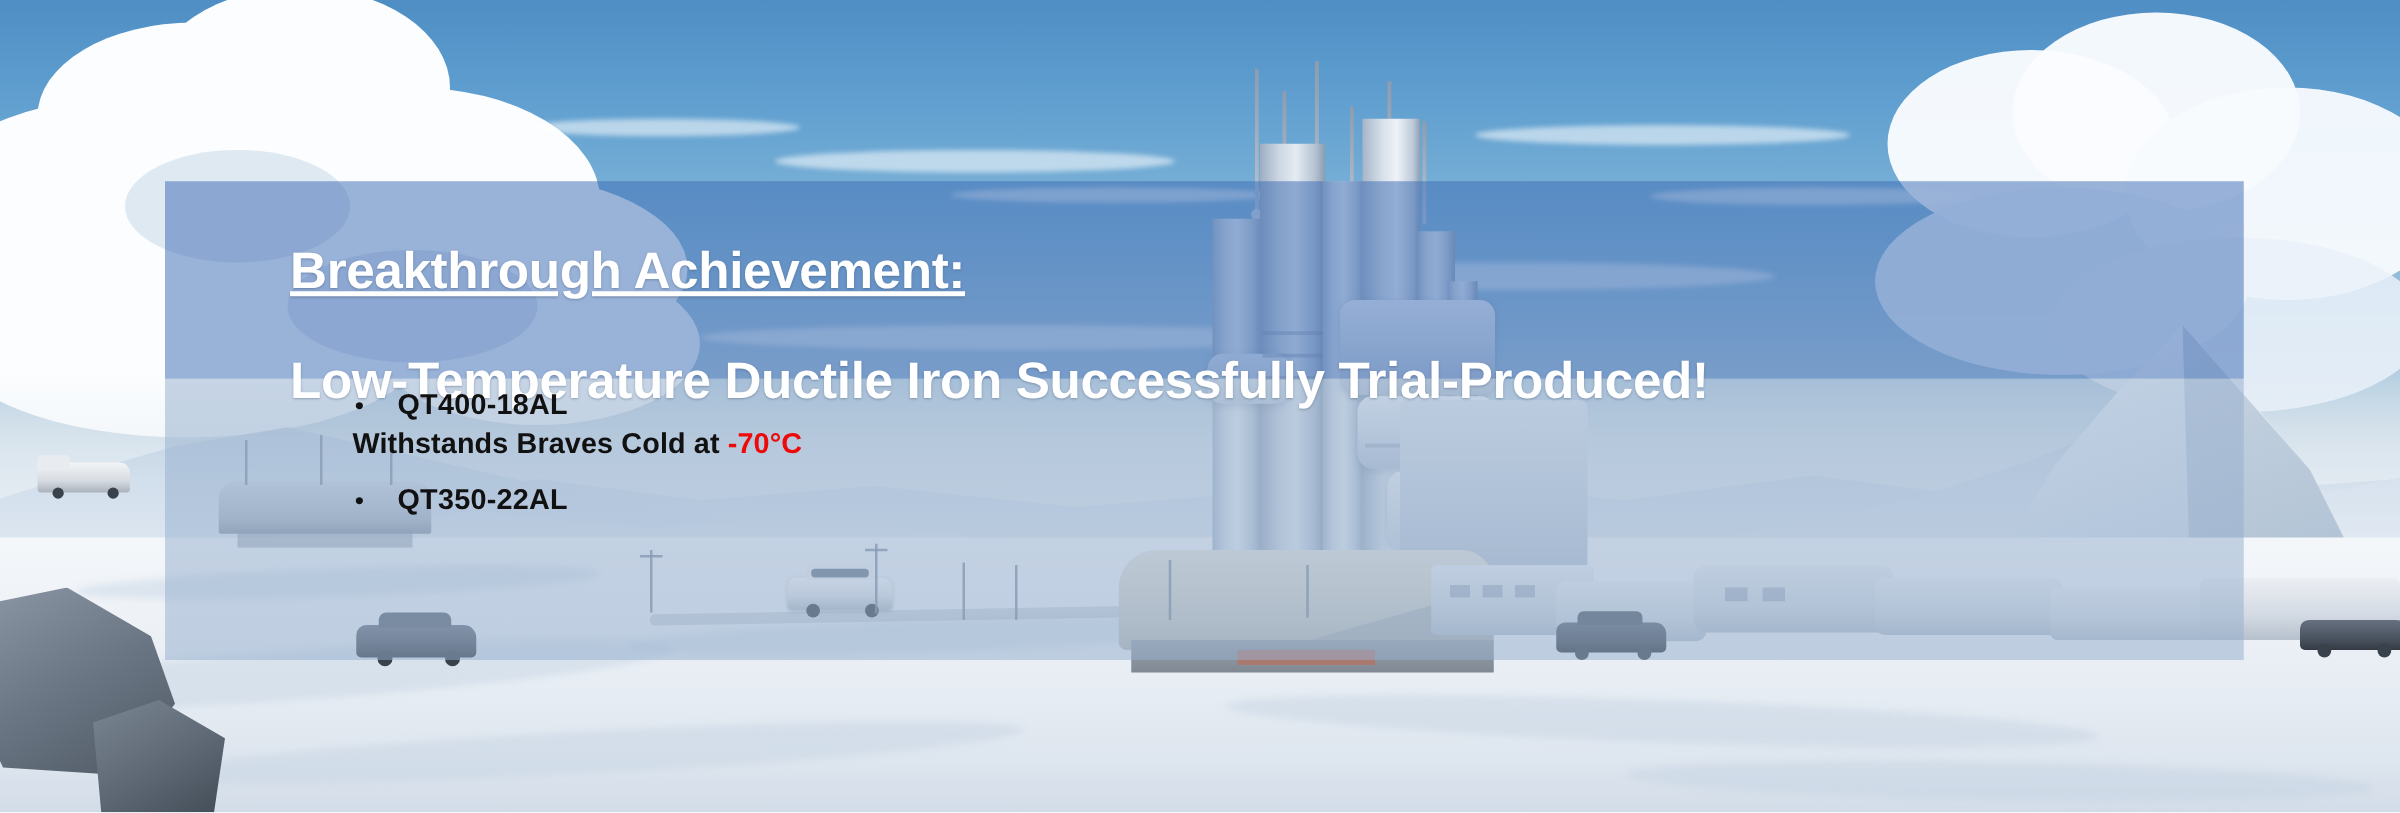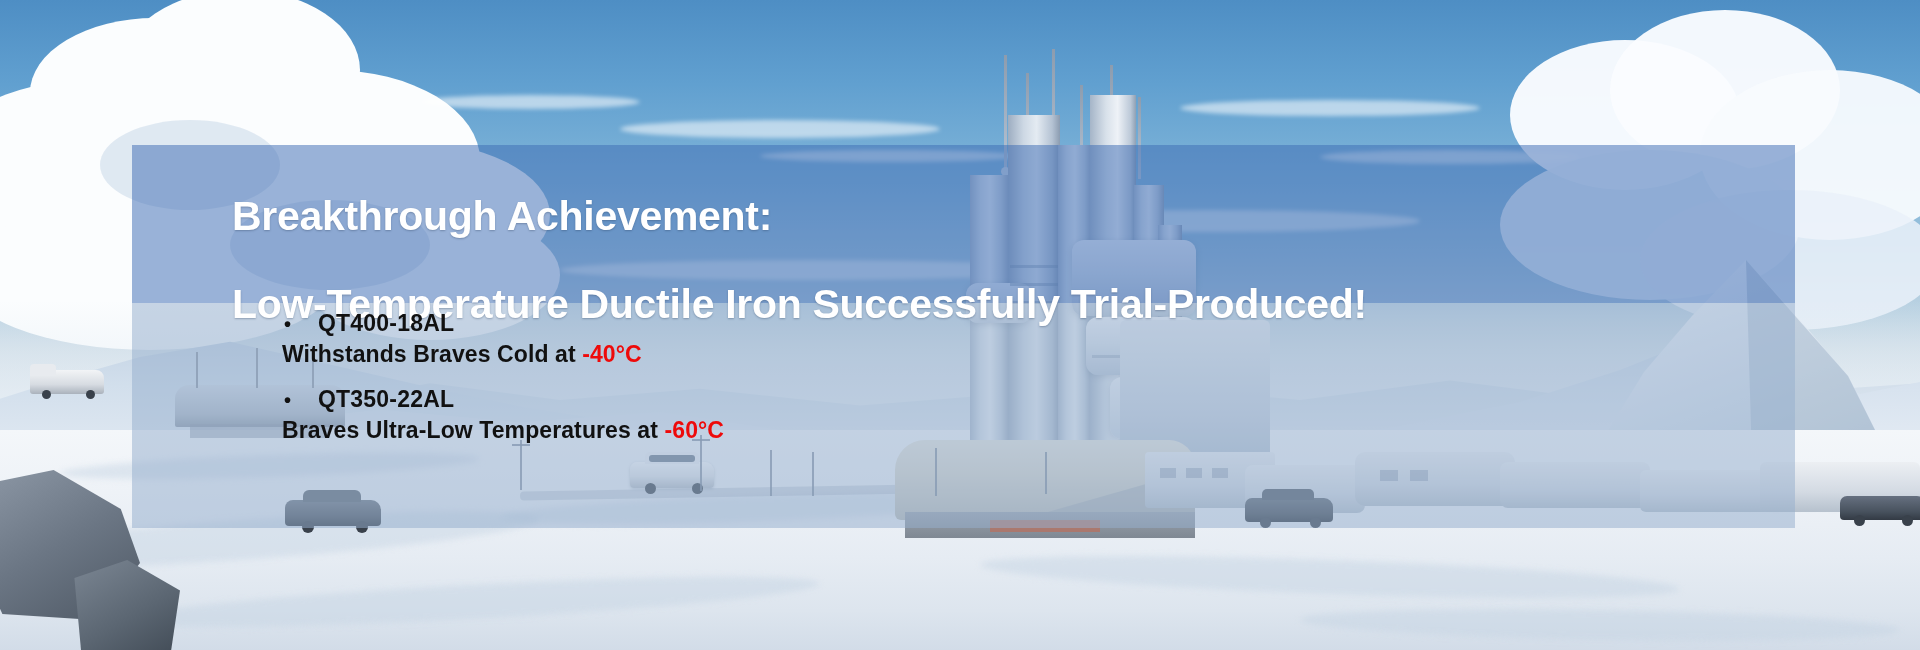--- a/index.html
+++ b/index.html
@@ -261,21 +261,21 @@
   }
 
   .headline{
     position:absolute;left:100px;top:10px;width:1560px;
     color:#ffffff;
     font-size:41px;font-weight:bold;line-height:1.0;
     letter-spacing:-0.3px;
     text-shadow:0 1px 2px rgba(40,60,90,.35);
     white-space:pre-line;
   }
-  .headline .l1{display:block;margin-bottom:6px;}
+  .headline .l1{display:block;margin-bottom:6px;text-decoration:underline;}
   .headline .l2{display:block;}
 
   .bullets{
     position:absolute;left:0;top:165px;width:1663px;
   }
   .bullet-block{position:relative;margin-bottom:18px;}
   .bullet-row{
     display:flex;align-items:baseline;
     padding-left:152px;
   }
@@ -448,27 +448,26 @@
       <span class="l2">Low-Temperature Ductile Iron Successfully Trial-Produced!</span>
     </div>
 
     <div class="bullets">
 
       <div class="bullet-block">
         <div class="bullet-row">
           <span class="bullet-dot">•</span>
           <span class="grade">QT400-18AL</span>
         </div>
-        <div class="claim"><span>Withstands Braves Cold at </span><span class="temp">-40°C</span></div>
+        <div class="claim"><span>Withstands Braves Cold at </span><span class="temp">-70°C</span></div>
       </div>
 
       <div class="bullet-block">
         <div class="bullet-row">
           <span class="bullet-dot">•</span>
           <span class="grade">QT350-22AL</span>
         </div>
-        <div class="claim"><span>Braves Ultra-Low Temperatures at </span><span class="temp">-60°C</span></div>
       </div>
 
     </div>
   </div>
 
 </div>
 
 </body></html>

